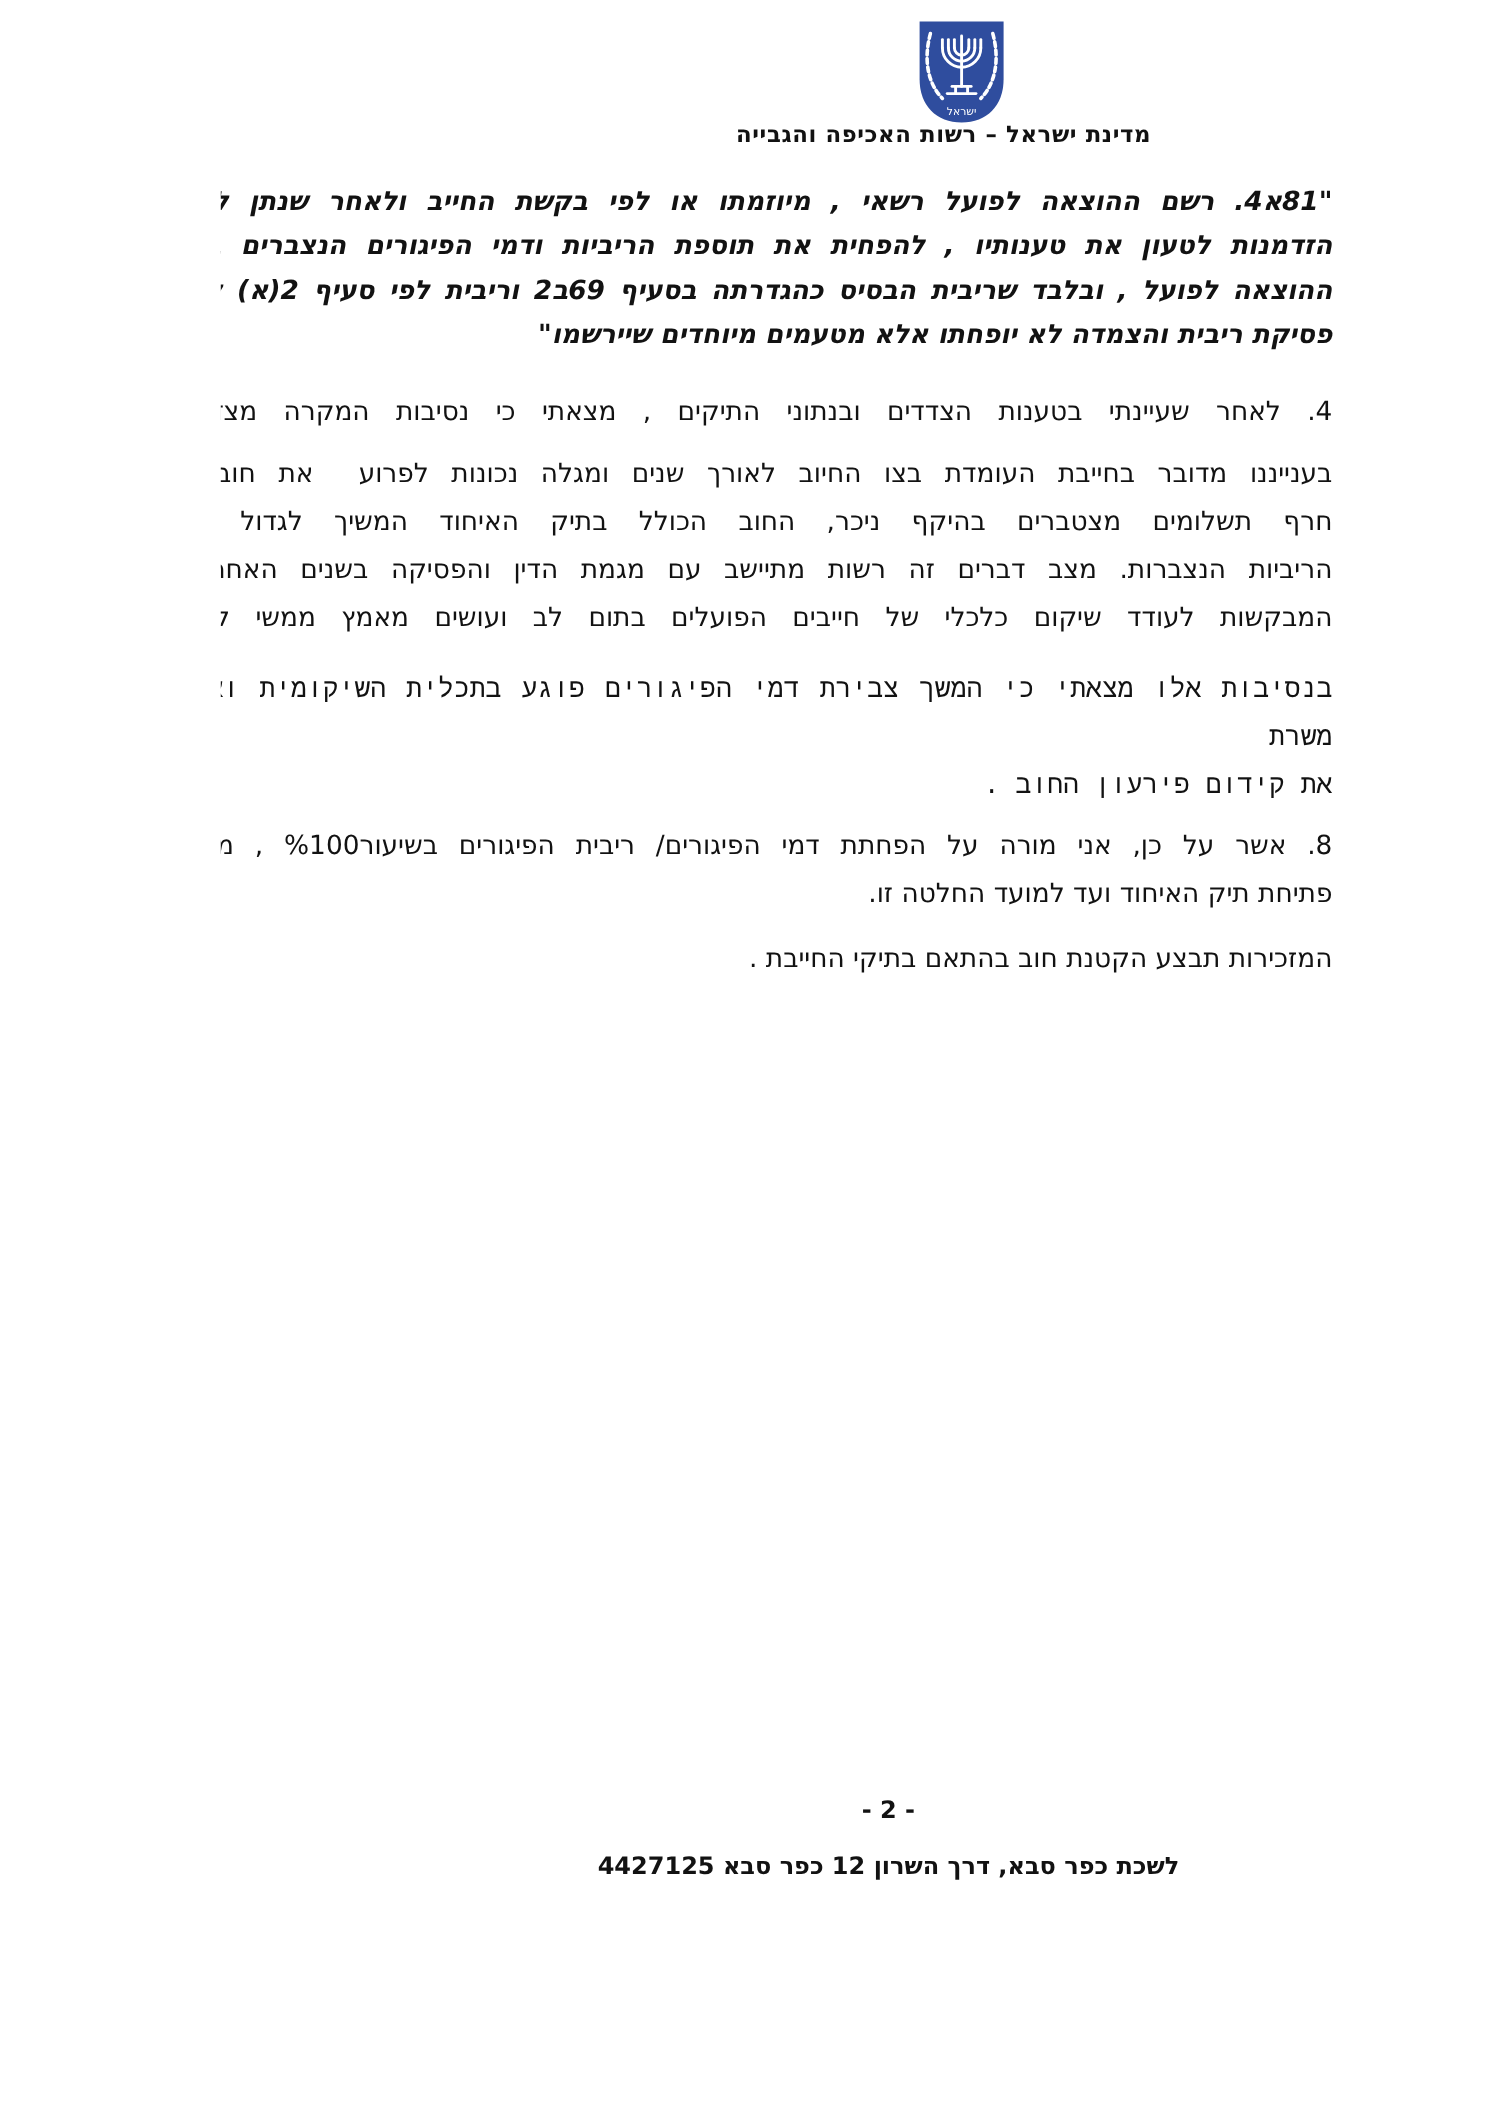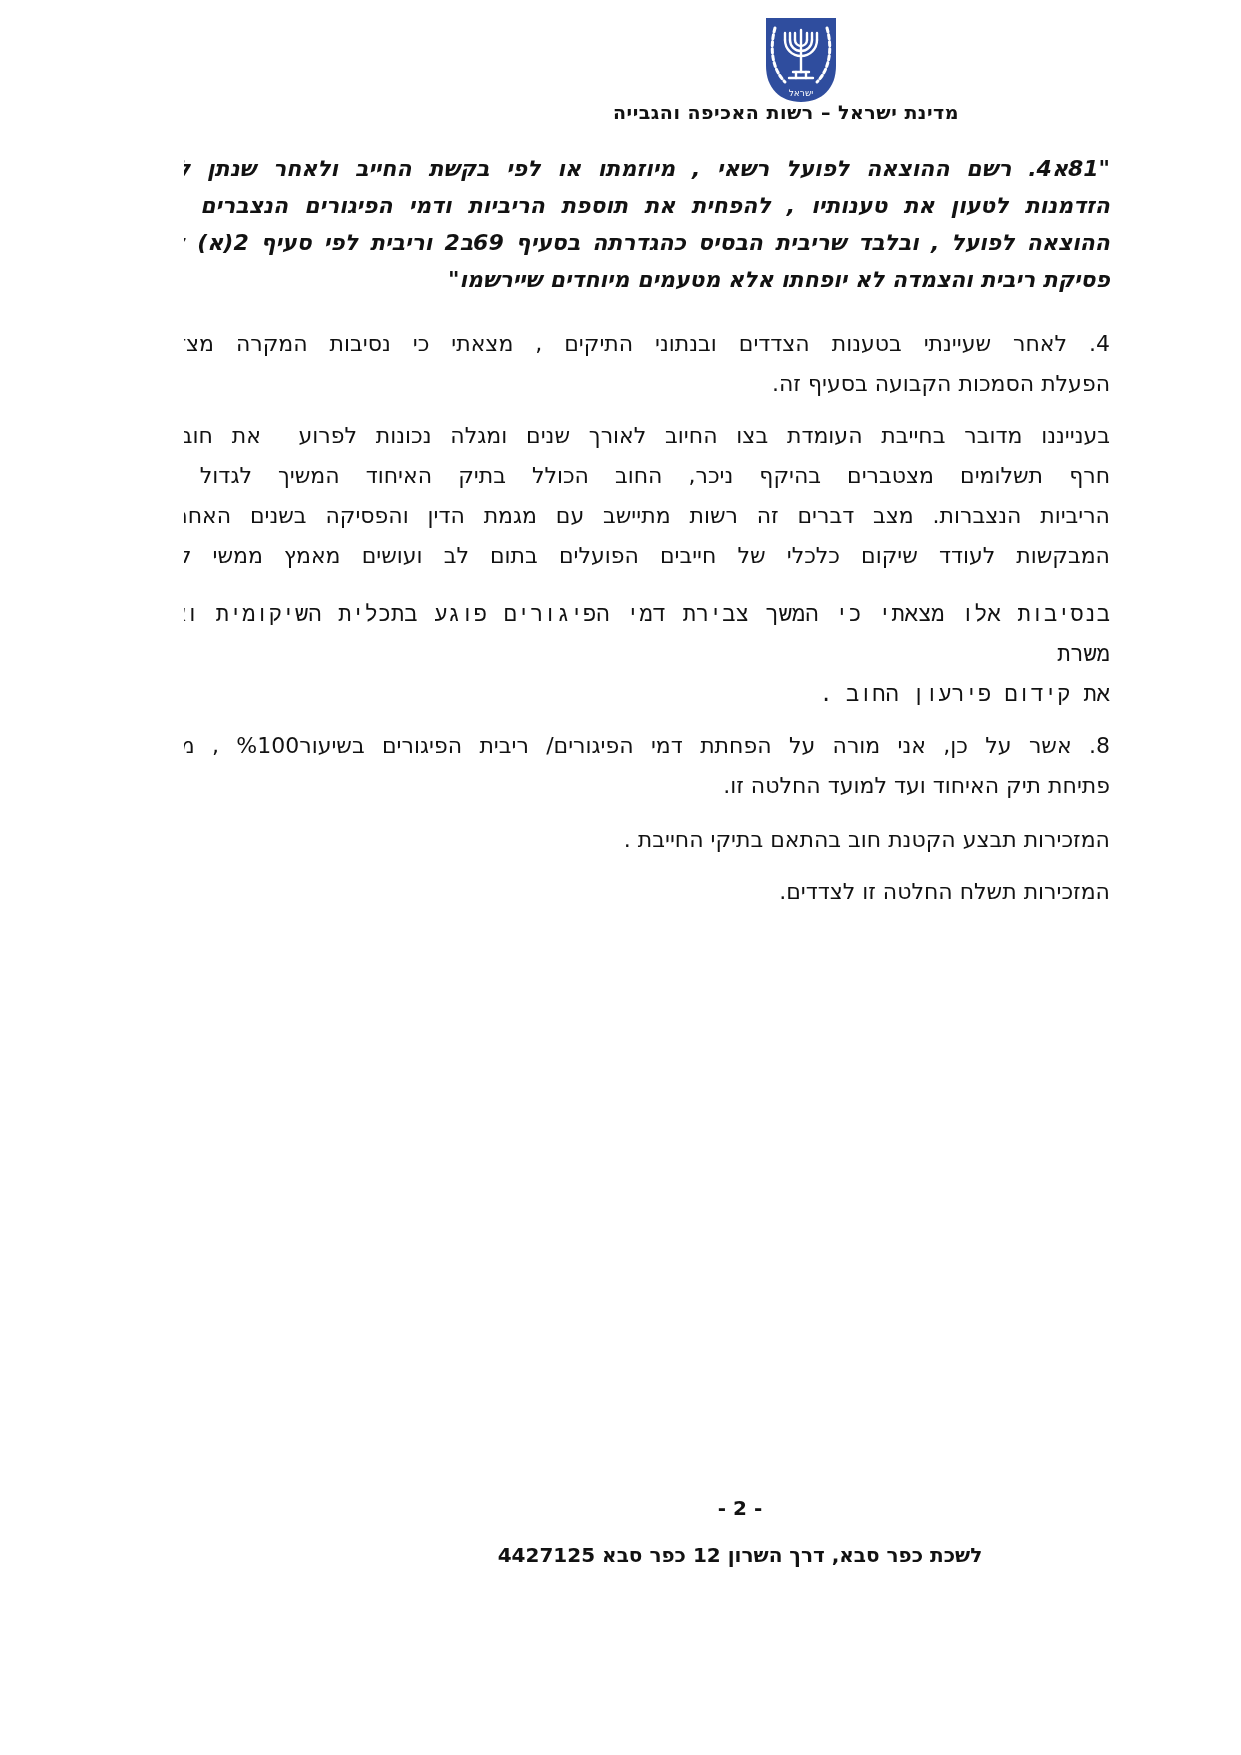--- a/index.html
+++ b/index.html
@@ -72,21 +72,20 @@
 
     <div class="quote">
       <div class="line">"81א4. רשם ההוצאה לפועל רשאי , מיוזמתו או לפי בקשת החייב ולאחר שנתן לזוכה</div>
       <div class="line">הזדמנות לטעון את טענותיו , להפחית את תוספת הריביות ודמי הפיגורים הנצברים בתיק</div>
       <div class="line">ההוצאה לפועל , ובלבד שריבית הבסיס כהגדרתה בסעיף 69ב2 וריבית לפי סעיף 2(א) לחוק</div>
       <div class="line last">פסיקת ריבית והצמדה לא יופחתו אלא מטעמים מיוחדים שיירשמו"</div>
     </div>
 
     <div class="para">
       <div class="line">4. לאחר שעיינתי בטענות הצדדים ובנתוני התיקים , מצאתי כי נסיבות המקרה מצדיקות</div>
-      <div class="line last">הפעלת הסמכות הקבועה בסעיף זה.</div>
     </div>
 
     <div class="para gap12">
       <div class="line">בענייננו מדובר בחייבת העומדת בצו החיוב לאורך שנים ומגלה נכונות לפרוע&nbsp; את חובותיה.</div>
       <div class="line">חרף תשלומים מצטברים בהיקף ניכר, החוב הכולל בתיק האיחוד המשיך לגדול בשל</div>
       <div class="line">הריביות הנצברות. מצב דברים זה רשות מתיישב עם מגמת הדין והפסיקה בשנים האחרונות,</div>
       <div class="line">המבקשות לעודד שיקום כלכלי של חייבים הפועלים בתום לב ועושים מאמץ ממשי לפרוע</div>
     </div>
 
     <div class="para gap20">
@@ -96,23 +95,20 @@
 
     <div class="para gap10">
       <div class="line">8. אשר על כן, אני מורה על הפחתת דמי הפיגורים/ ריבית הפיגורים בשיעור%100 , ממועד</div>
       <div class="line last">פתיחת תיק האיחוד ועד למועד החלטה זו.</div>
     </div>
 
     <div class="para gap14">
       <div class="line last">המזכירות תבצע הקטנת חוב בהתאם בתיקי החייבת .</div>
     </div>
 
-    <div class="para gap12">
-      <div class="line last">המזכירות תשלח החלטה זו לצדדים.</div>
-    </div>
 
   </div>
 
   <div class="footer">
     <div class="page-num">- 2 -</div>
     <div class="office">לשכת כפר סבא, דרך השרון 12 כפר סבא 4427125</div>
   </div>
 
 </div>
 

